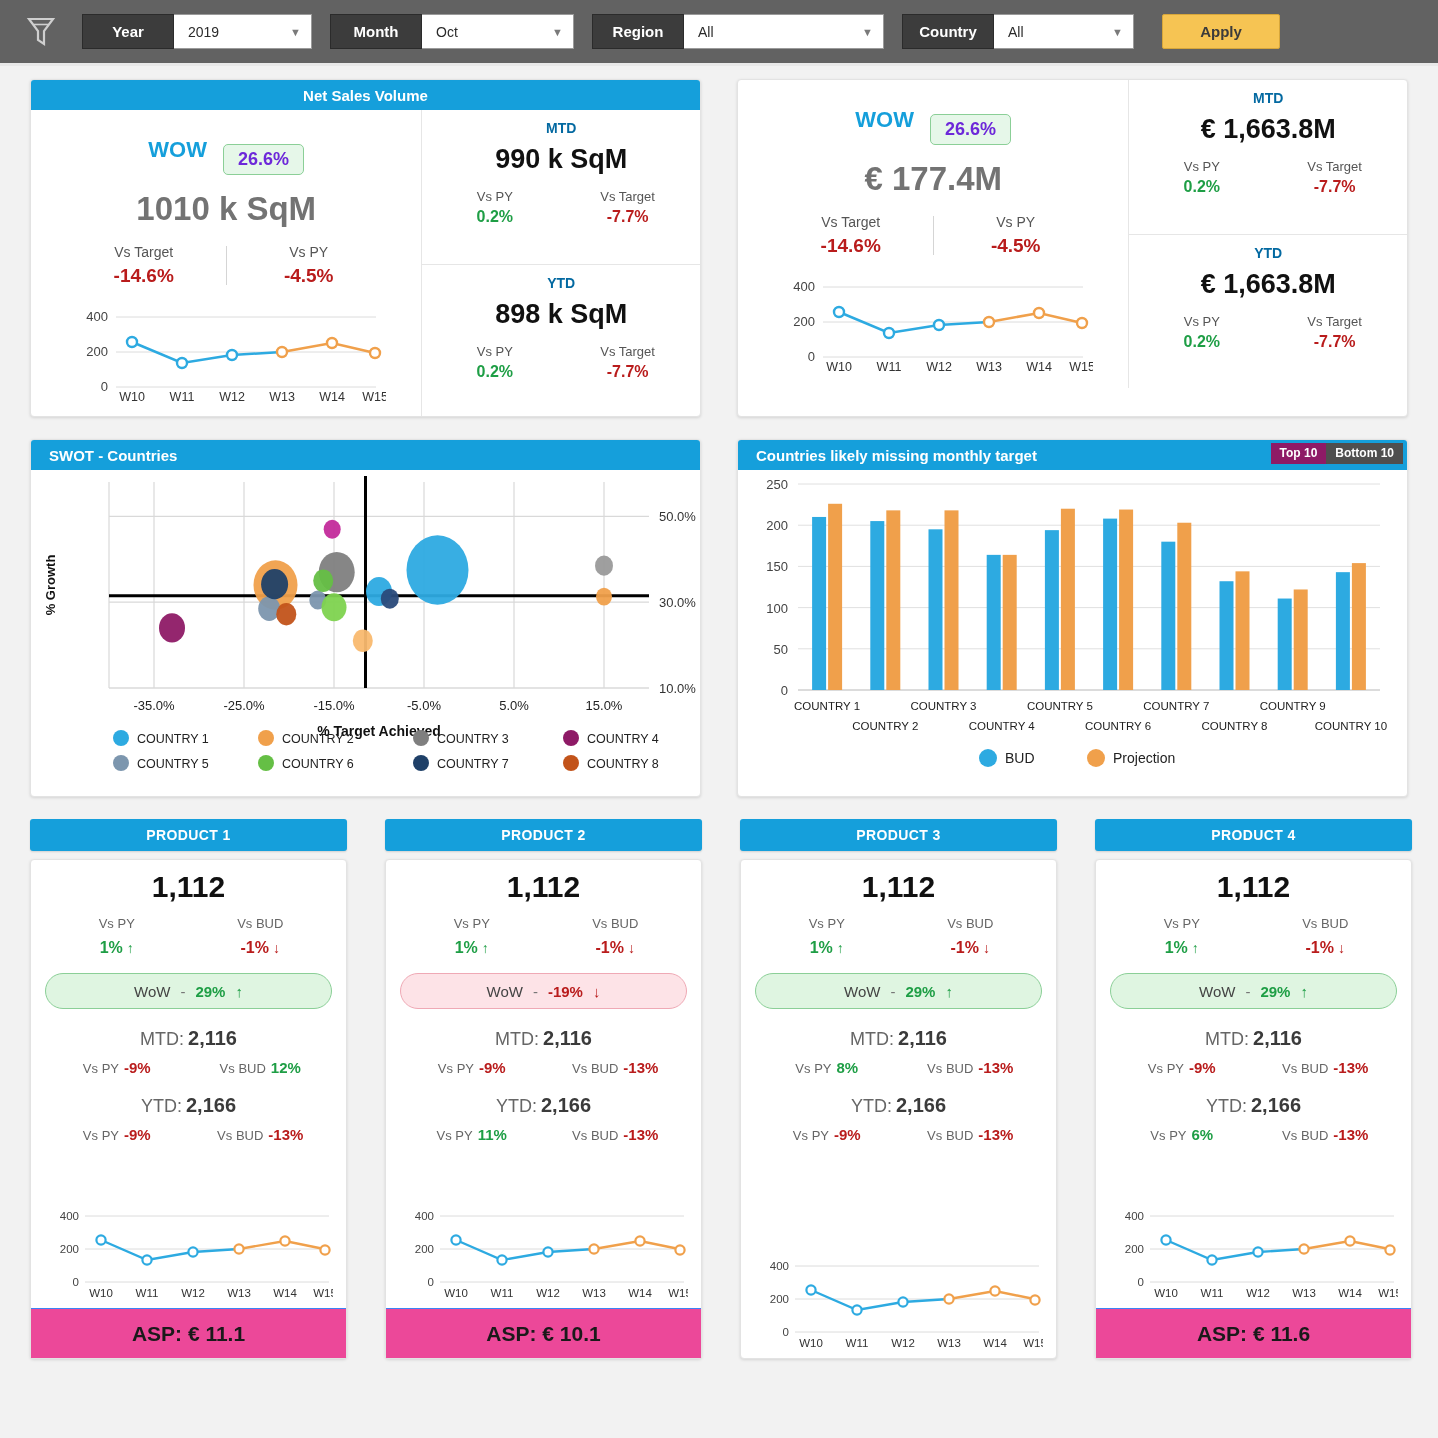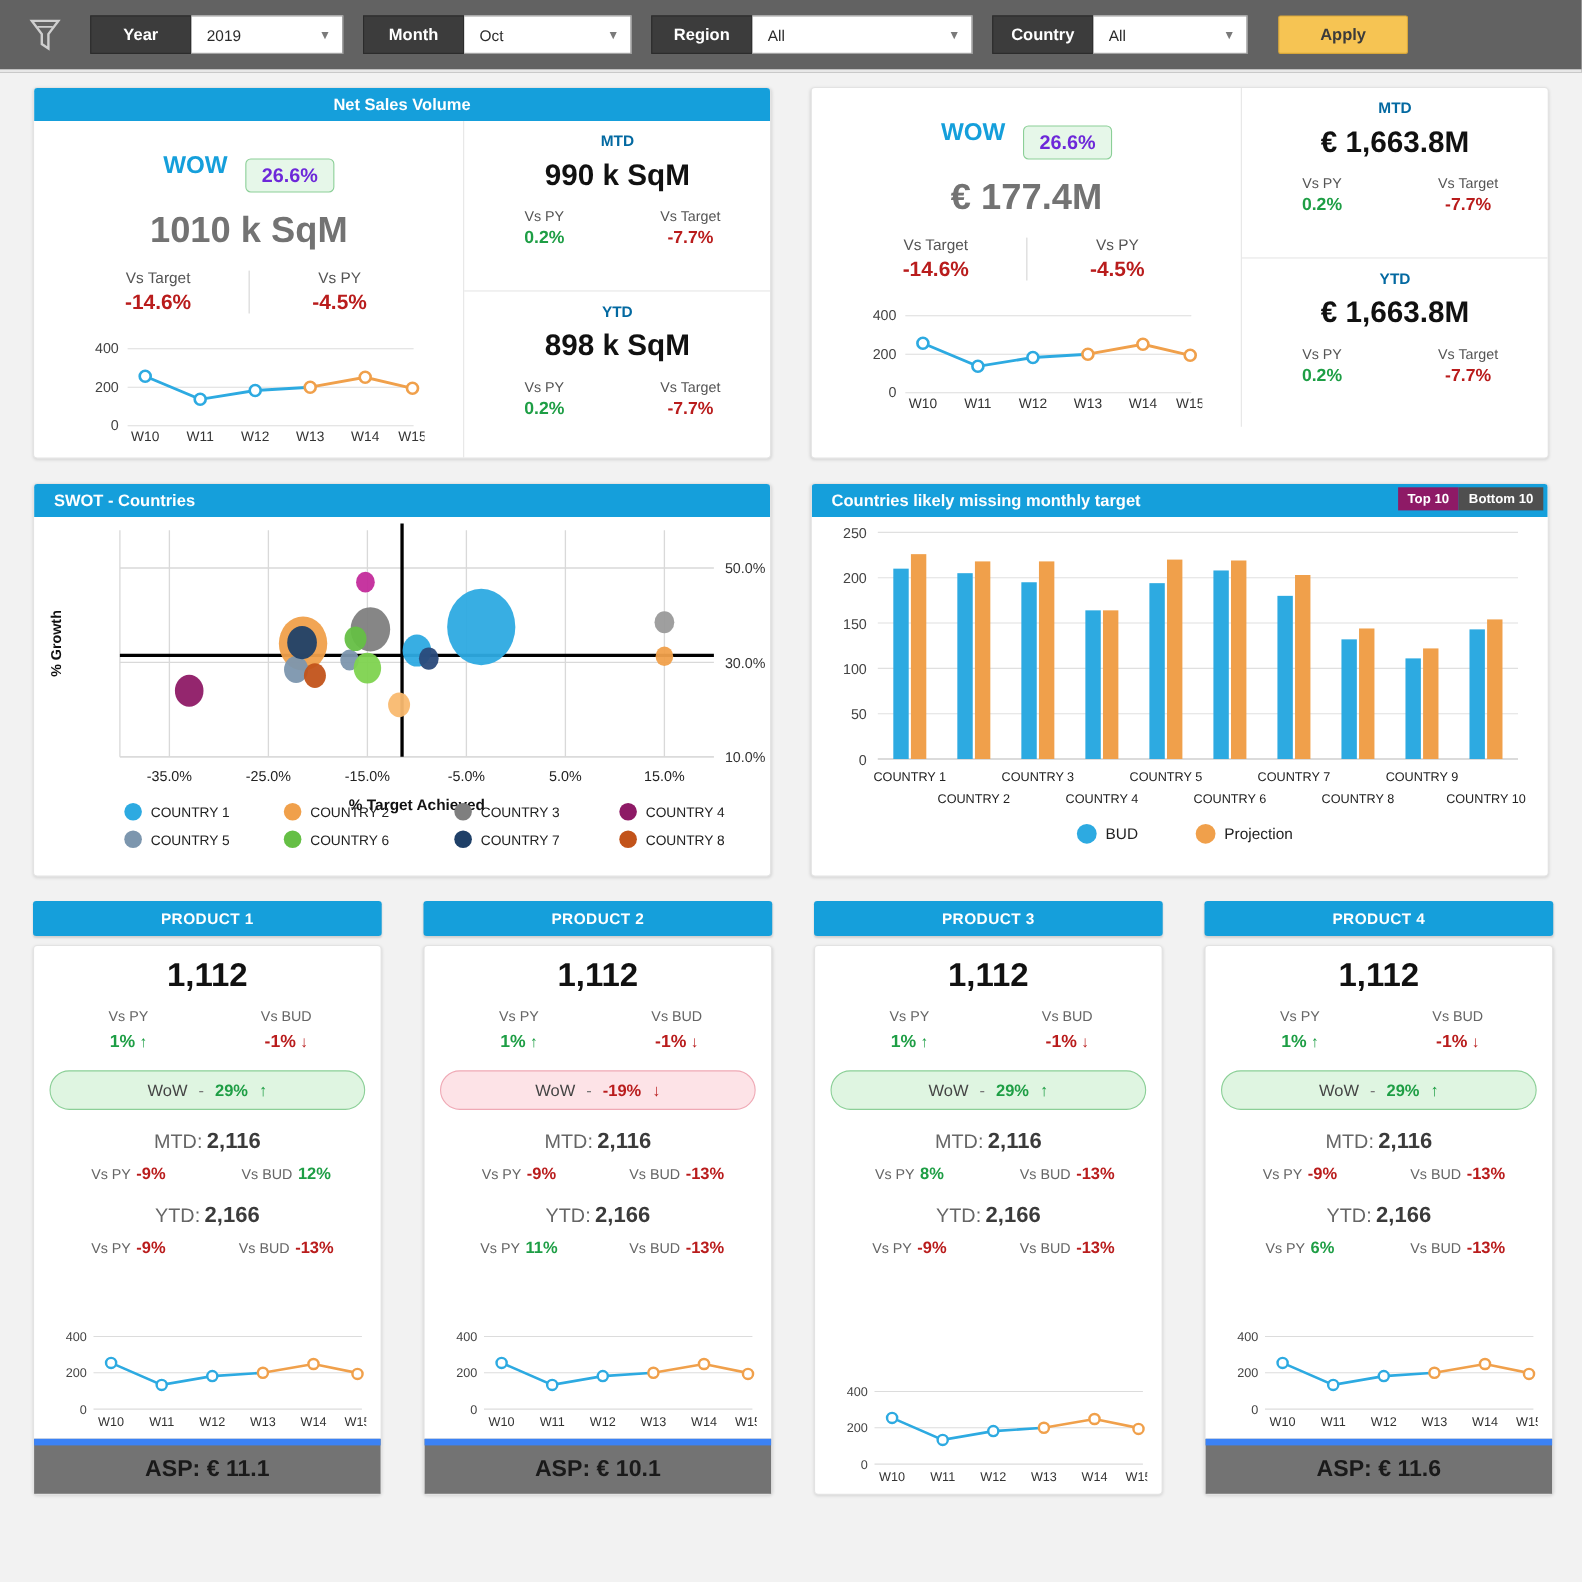--- a/index.html
+++ b/index.html
@@ -157,24 +157,24 @@
   .wow-box .wdash { color: #777; }
   .wow-box .wval { font-weight: bold; }
   .agg { margin-top: 18px; text-align: center; }
   .agg-title { font-size: 18px; color: #666; }
   .agg-title b { color: #3b3b3b; font-size: 20px; margin-left: 4px; }
   .agg-row { display: flex; margin-top: 9px; }
   .agg-cell { flex: 1; text-align: center; font-size: 13px; color: #666; }
   .agg-cell b { font-size: 15px; margin-left: 5px; }
   .prod-chart { margin-top: auto; margin-bottom: 4px; }
   .asp-bar {
-    background: #737373; margin: 0 -14px;
+    background: #ec4899; margin: 0 -14px;
     height: 50px; display: flex; align-items: center; justify-content: center;
     font-size: 21px; font-weight: bold; color: #1a1a1a;
-    border-top: 6px solid #3b82f6;
+    border-top: 1px solid #3b82f6;
   }
 
   
   svg text { font-family: "Liberation Sans", sans-serif; }
 </style>
 </head>
 <body>
 
 <div class="filterbar">
   <div class="funnel-icon">

